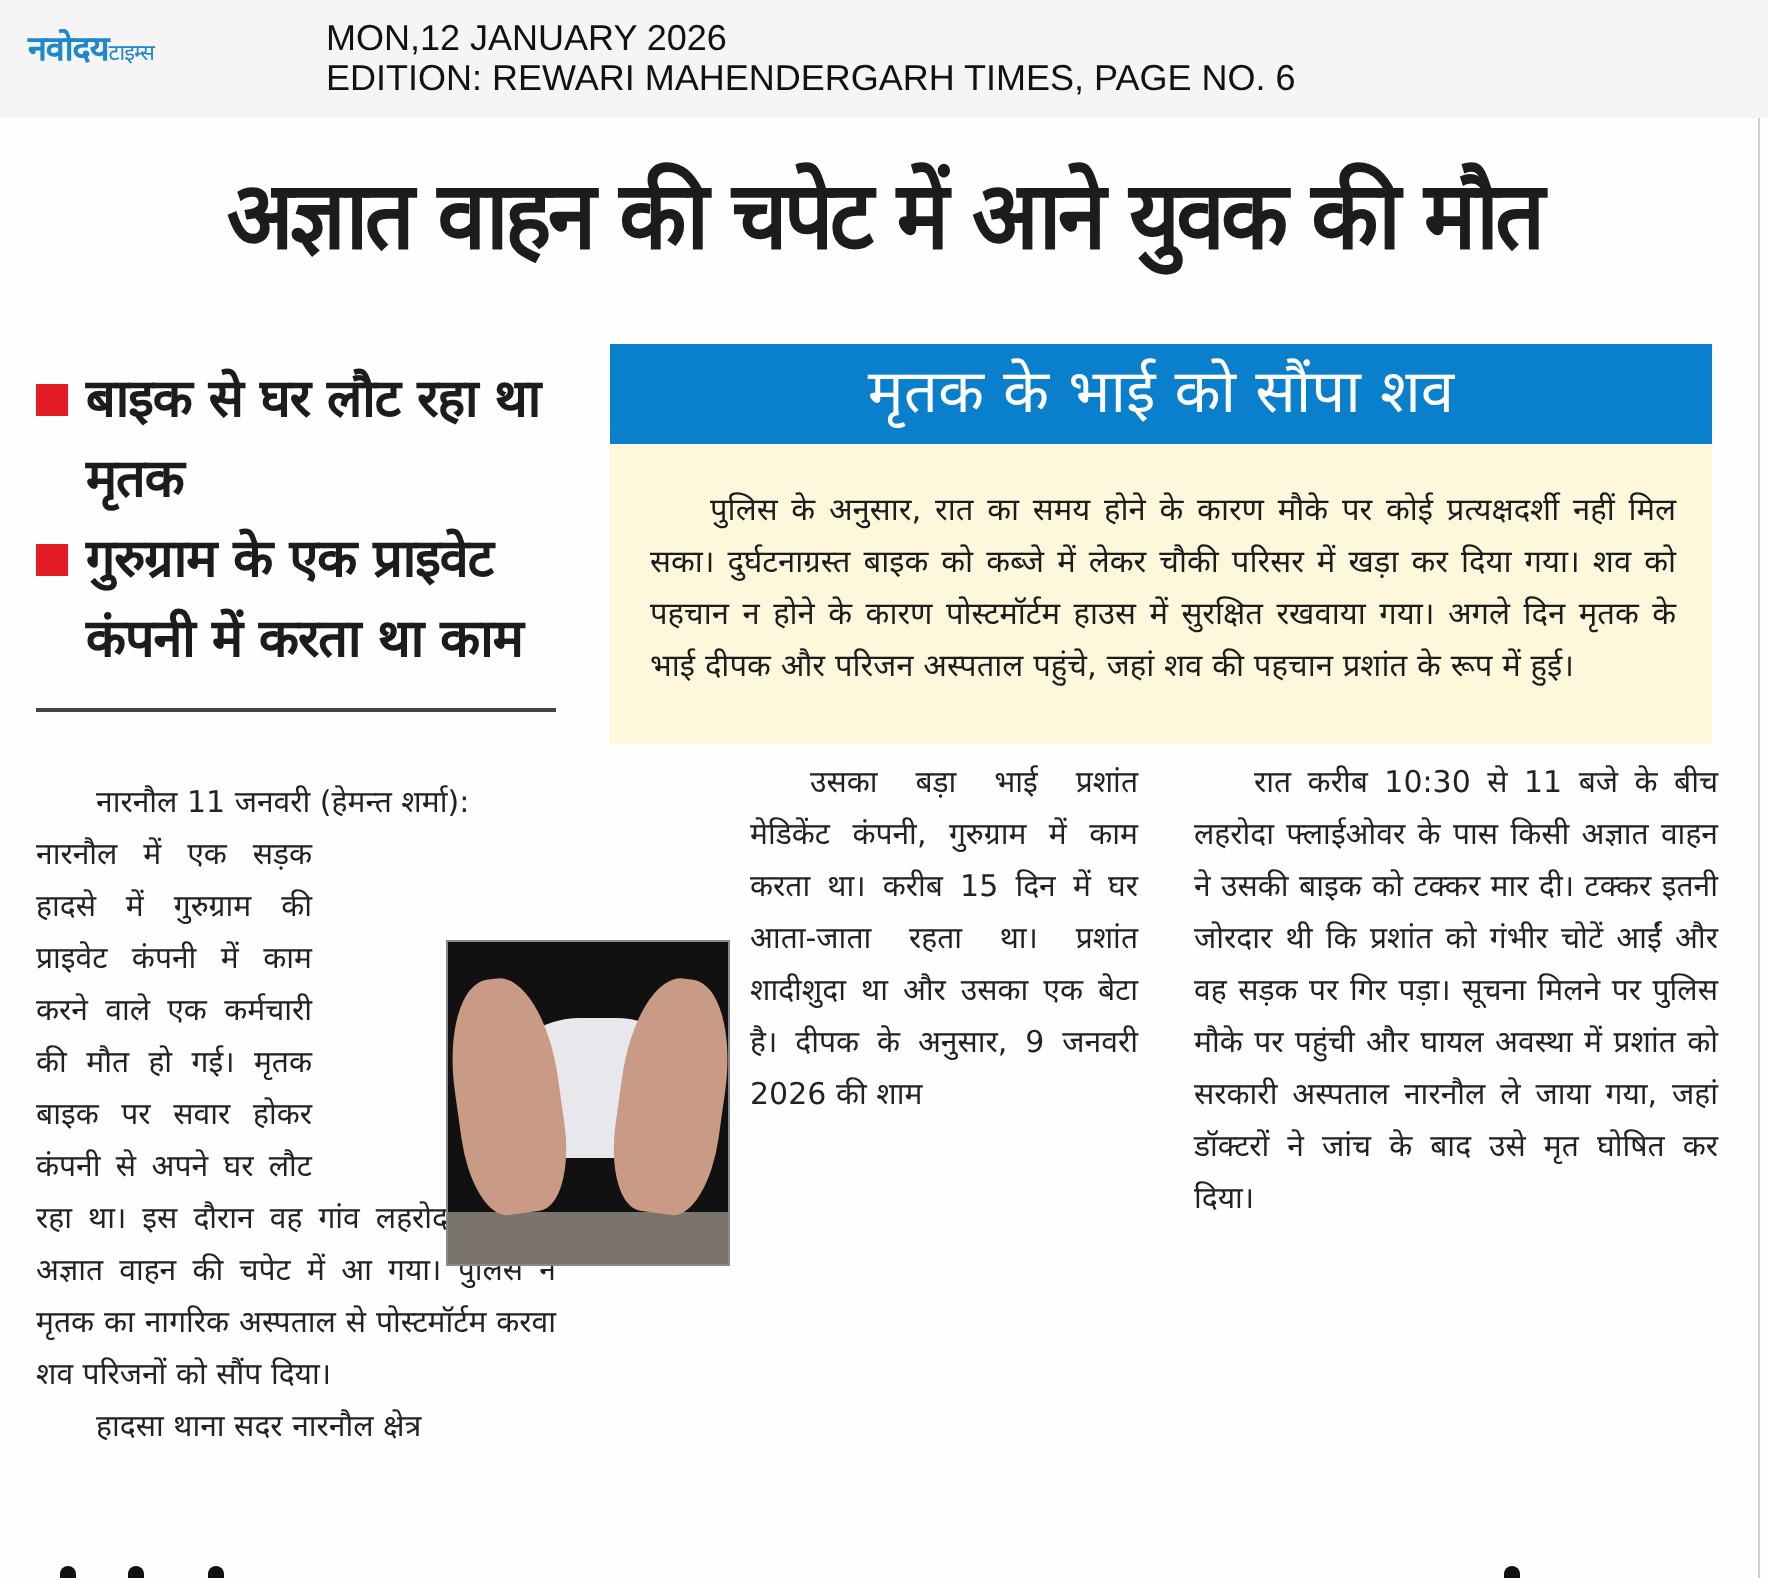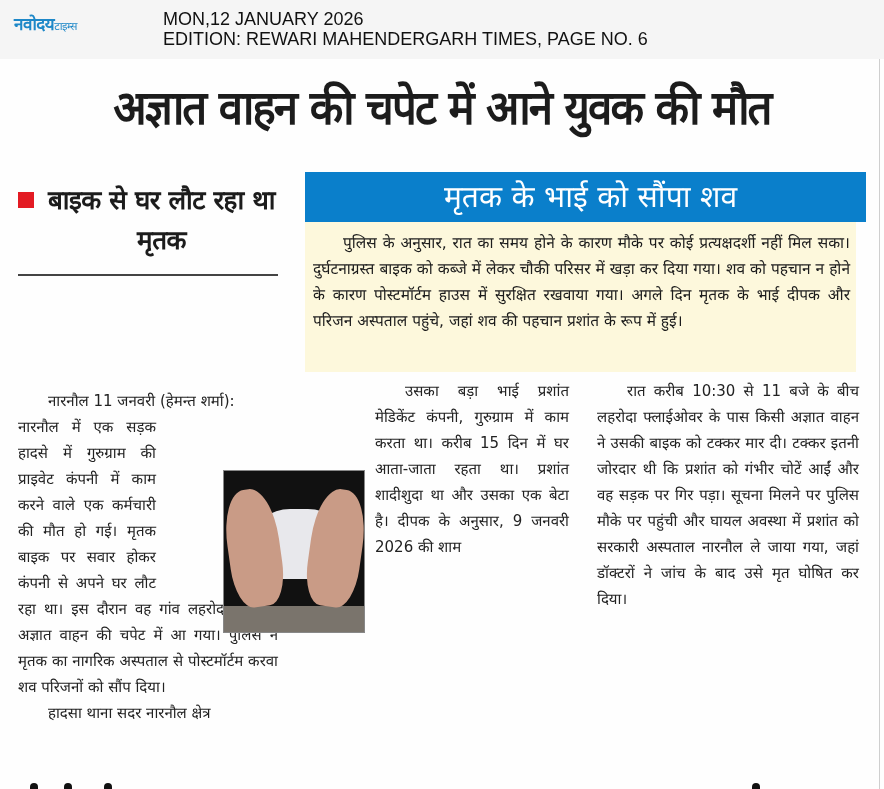--- a/index.html
+++ b/index.html
@@ -5,26 +5,26 @@
   html, body { margin:0; padding:0; }
   body { width:884px; height:789px; background:#fefefe; position:relative; overflow:hidden; font-family:"DejaVu Sans", sans-serif; color:#1a1a1a; }
   .topbar { position:absolute; left:0; top:0; width:884px; height:59px; background:#f5f5f5; }
   .logo { position:absolute; left:14px; top:12px; font-size:17px; font-weight:bold; color:#1e88c8; letter-spacing:-0.5px; }
   .logo .small { font-size:11px; font-weight:normal; }
   .meta { position:absolute; left:163px; top:9px; font-family:"Liberation Sans", sans-serif; font-size:18px; line-height:20px; color:#111; }
   .meta div { white-space:nowrap; }
   .rightline { position:absolute; left:879px; top:59px; width:1px; height:730px; background:#cfcfcf; }
   .headline { position:absolute; left:0; top:74px; width:884px; text-align:center; font-size:47px; font-weight:bold; color:#1c1c1c; letter-spacing:-2px; transform:scaleX(0.93); transform-origin:center; white-space:nowrap; }
   .bullets { position:absolute; left:18px; top:180px; width:262px; }
-  .bullet { display:flex; align-items:flex-start; font-size:26px; font-weight:bold; line-height:40px; color:#1c1c1c; letter-spacing:-0.5px;text-align:center; }
+  .bullet { display:flex; align-items:flex-start; font-size:26px; font-weight:bold; line-height:40px; color:#1c1c1c; letter-spacing:-0.5px; }
   .bullet .sq { width:16px; height:16px; background:#e31b23; margin-top:12px; margin-right:9px; flex:0 0 16px; }
   .bullets .rule { width:260px; height:2px; background:#444; margin-top:14px; }
-  .bluebox { position:absolute; left:305px; top:172px; width:551px; height:50px; background:#0a7fcb; color:#fff; font-size:30px; text-align:center; line-height:50px;padding-left:10px; }
+  .bluebox { position:absolute; left:305px; top:172px; width:551px; height:50px; background:#0a7fcb; color:#fff; font-size:30px; text-align:center; line-height:50px; }
   .yellowbox { position:absolute; left:305px; top:222px; width:551px; height:150px; background:#fdf8dc; box-sizing:border-box; padding:8px 6px 0 8px; font-size:15.5px; line-height:26px; color:#1c1c1c; text-align:justify; }
-  .yellowbox p { margin:0; text-indent:30px; }
+  .yellowbox p { margin:12px; text-indent:30px; }
   .col { position:absolute; font-size:15px; line-height:26px; color:#222; text-align:justify; }
   .col p { margin:0; }
   .col .ind { text-indent:30px; }
   .col1 { left:18px; top:388px; width:260px; }
   .col2 { left:307px; top:378px; width:262px; }
   .col3 { left:597px; top:378px; width:262px; }
   .photo { position:absolute; left:223px; top:470px; width:142px; height:163px; border:1px solid #888; box-sizing:border-box; background:#111; overflow:hidden; }
   .photo .sheet { position:absolute; left:30px; top:38px; width:90px; height:70px; background:#e8e8ec; border-radius:40% 40% 20% 20%; }
   .photo .foot { position:absolute; width:52px; height:118px; background:#c99b86; border-radius:45% 45% 35% 35%; }
   .photo .f1 { left:4px; top:18px; transform:rotate(-8deg); }
@@ -50,20 +50,24 @@
 
 <div class="rightline"></div>
 
 <div class="headline">अज्ञात वाहन की चपेट में आने युवक की मौत</div>
 
 <div class="bullets">
   <div class="bullet">
     <span class="sq"></span>
     <span>बाइक से घर लौट रहा था मृतक</span>
   </div>
+  <div class="bullet">
+    <span class="sq"></span>
+    <span>गुरुग्राम के एक प्राइवेट कंपनी  में करता था काम</span>
+  </div>
   <div class="rule"></div>
 </div>
 
 <div class="bluebox">मृतक के भाई को सौंपा शव</div>
 <div class="yellowbox">
   <p>पुलिस के अनुसार, रात का समय होने के कारण मौके पर कोई प्रत्यक्षदर्शी नहीं मिल सका। दुर्घटनाग्रस्त बाइक को कब्जे में लेकर चौकी परिसर में खड़ा कर दिया गया। शव को पहचान न होने के कारण पोस्टमॉर्टम हाउस में सुरक्षित रखवाया गया। अगले दिन मृतक के भाई दीपक और परिजन अस्पताल पहुंचे, जहां शव की पहचान प्रशांत के रूप में हुई।</p>
 </div>
 
 <div class="col col1">
   <p class="ind">नारनौल 11 जनवरी (हेमन्त शर्मा):</p>

